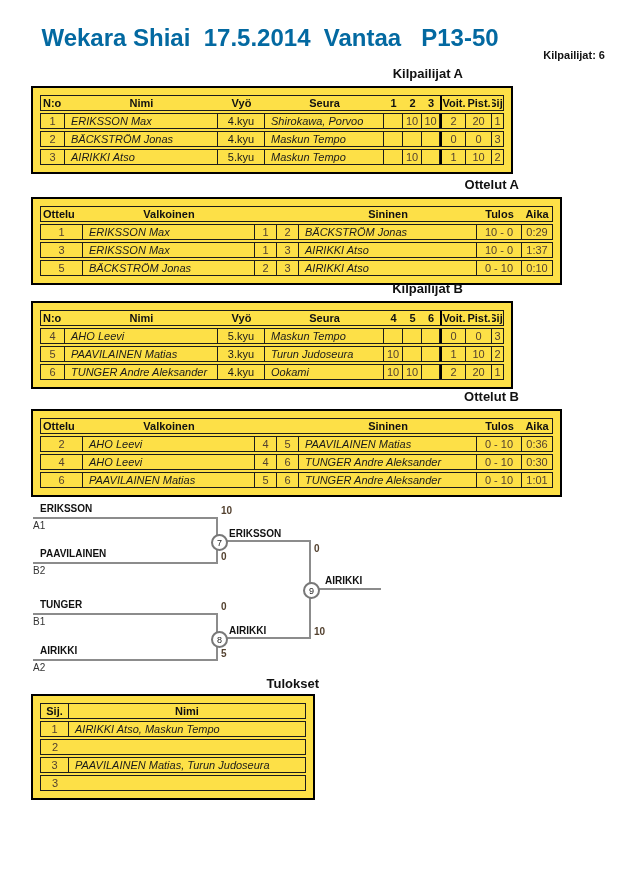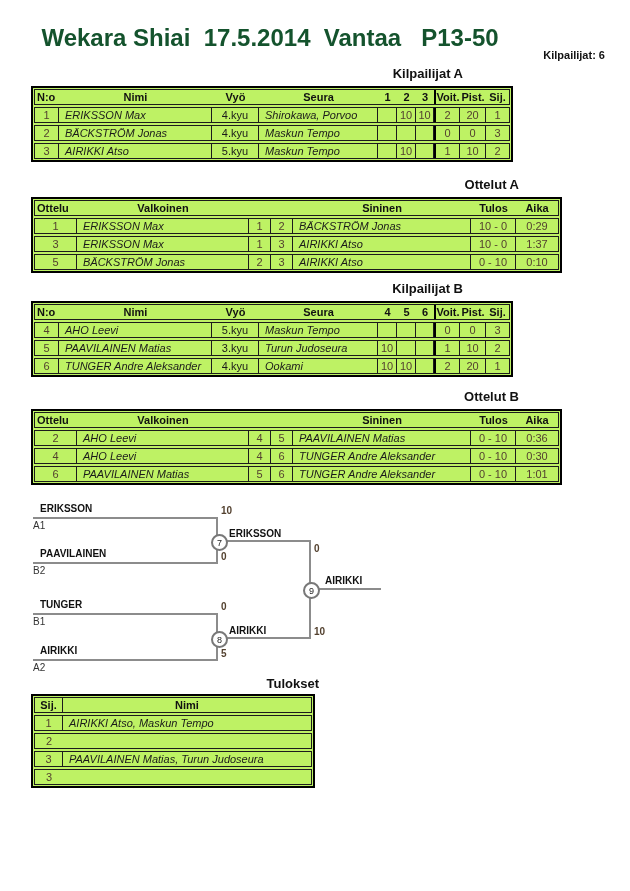--- a/index.html
+++ b/index.html
@@ -1,26 +1,26 @@
 <!DOCTYPE html>
 <html><head>
 <meta charset="utf-8">
 <style>
   html,body{margin:0;padding:0;background:#fff;}
   .page{position:relative;width:630px;height:891px;background:#ffffff;
         font-family:"Liberation Sans",sans-serif;color:#1a1a1a;overflow:hidden;}
 
   .main-title{position:absolute;left:0;top:24px;width:540px;text-align:center;
-              font-size:24px;font-weight:bold;white-space:pre;color:#14532d;}
+              font-size:24px;font-weight:bold;white-space:pre;color:#0369a1;}
   .competitors{position:absolute;top:49px;right:25px;font-size:11px;font-weight:bold;color:#111;}
 
   .sec{position:absolute;font-size:13px;font-weight:bold;text-align:right;color:#111;}
 
   
-  .tbl{position:absolute;border:2px solid #000;background:#bef264;padding:1px;box-sizing:border-box;}
+  .tbl{position:absolute;border:2px solid #000;background:#fde047;padding:7px;box-sizing:border-box;}
   .trow{display:grid;height:16px;border:1px solid #1c1c1c;margin-bottom:2px;box-sizing:border-box;}
   .trow:last-child{margin-bottom:0;}
   .trow.hd{border:1px solid #1c1c1c;}
   .c{display:flex;align-items:center;justify-content:center;font-size:11px;
      overflow:hidden;white-space:nowrap;box-sizing:border-box;border-right:1px solid #1c1c1c;}
   .c:last-child{border-right:none;}
   .hd .c{border-right:none;font-weight:bold;color:#111;}
   .tl{justify-content:flex-start;padding-left:6px;font-style:italic;}
   .hl{justify-content:flex-start;padding-left:2px;}
   .num{color:#53412f;}

